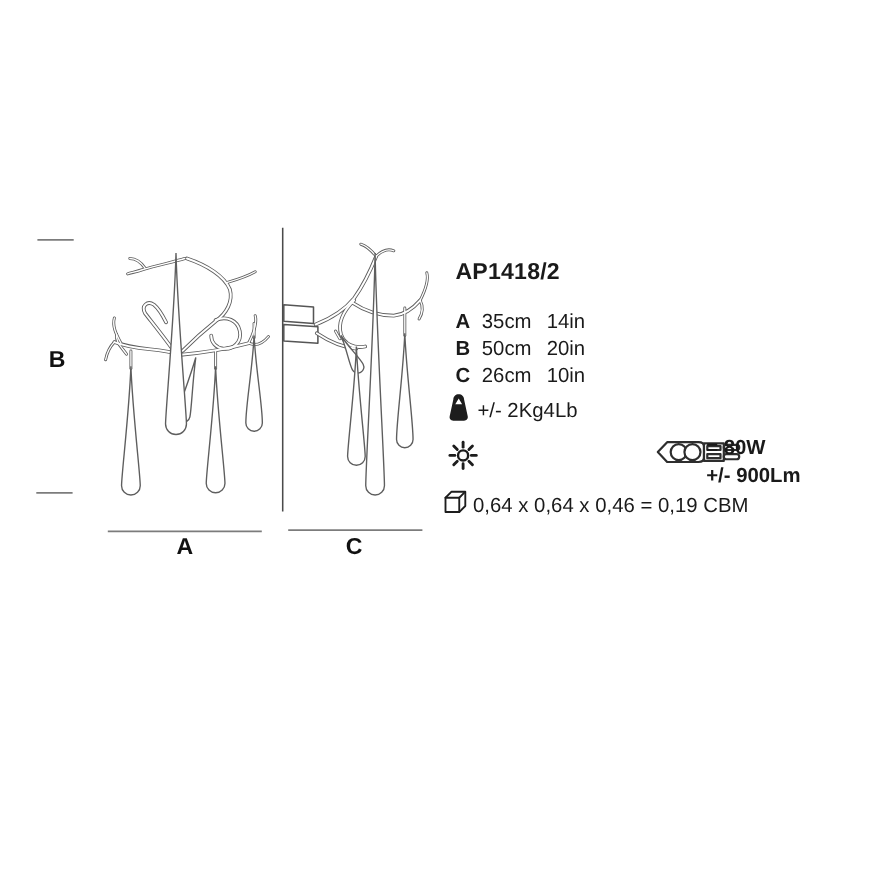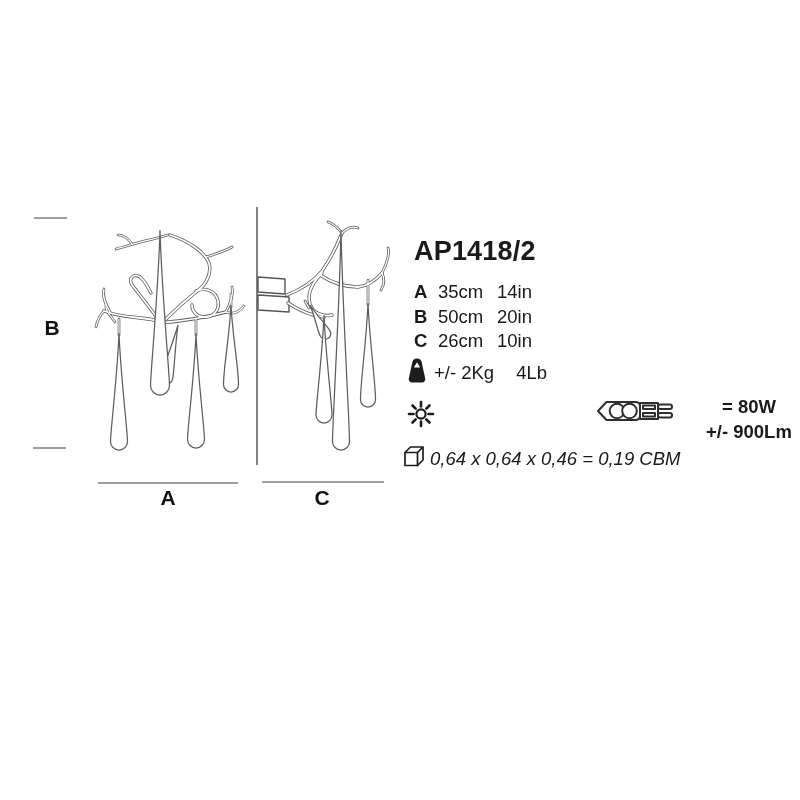--- a/index.html
+++ b/index.html
@@ -2,31 +2,31 @@
 <html><head>
 <meta charset="utf-8">
 <style>
   html,body{margin:0;padding:0;background:#fff;}
   .canvas{
     position:relative;width:800px;height:800px;background:#ffffff;overflow:hidden;
     font-family:"Liberation Sans",sans-serif;color:#1a1a1a;
   }
   .abs{position:absolute;}
   .view-label{position:absolute;font-weight:bold;font-size:21px;color:#111;width:24px;text-align:center;}
-  .title{position:absolute;left:414px;top:236px;font-size:27px;font-weight:bold;letter-spacing:0.2px;}
+  .title{position:absolute;left:414px;top:236px;font-size:21px;font-weight:bold;letter-spacing:0.2px;}
   .dims{position:absolute;left:414px;top:280px;font-size:18.5px;}
   .dim-row{display:flex;height:24.5px;align-items:center;}
   .dim-letter{font-weight:bold;width:24px;}
   .dim-cm{width:59px;}
   .spec-text{font-size:18.5px;}
   .weight-text{position:absolute;left:434px;top:362px;}
-  .weight-lb{margin-left:22px;}
+  .weight-lb{}
   .light-text{position:absolute;left:437px;top:393px;line-height:25px;}
-  .totals{position:absolute;left:706px;top:394px;line-height:25px;font-weight:bold;text-align:center;}
-  .box-text{position:absolute;left:430px;top:448px;font-style:italic;}
+  .totals{position:absolute;left:642px;top:394px;line-height:25px;font-weight:bold;}
+  .box-text{position:absolute;left:430px;top:448px;}
   svg{display:block;}
   .ln{stroke:#7c7c7c;stroke-width:1.6;stroke-linecap:butt;}
   .divider{stroke:#4a4a4a;stroke-width:1.4;}
   .br-o{fill:none;stroke:#5e5e5e;stroke-width:3.4;stroke-linecap:round;stroke-linejoin:round;}
   .br-i{fill:none;stroke:#ffffff;stroke-width:1.8;stroke-linecap:round;stroke-linejoin:round;}
   .tw-o{fill:none;stroke:#5e5e5e;stroke-width:2.7;stroke-linecap:round;stroke-linejoin:round;}
   .tw-i{fill:none;stroke:#ffffff;stroke-width:1.2;stroke-linecap:round;stroke-linejoin:round;}
   .drop{fill:#ffffff;stroke:#5e5e5e;stroke-width:1.25;}
   .bracket{fill:#ffffff;stroke:#555;stroke-width:1.4;stroke-linejoin:round;}
   .g9{fill:#ffffff;stroke:#2e2e2e;stroke-width:2;stroke-linejoin:round;}

